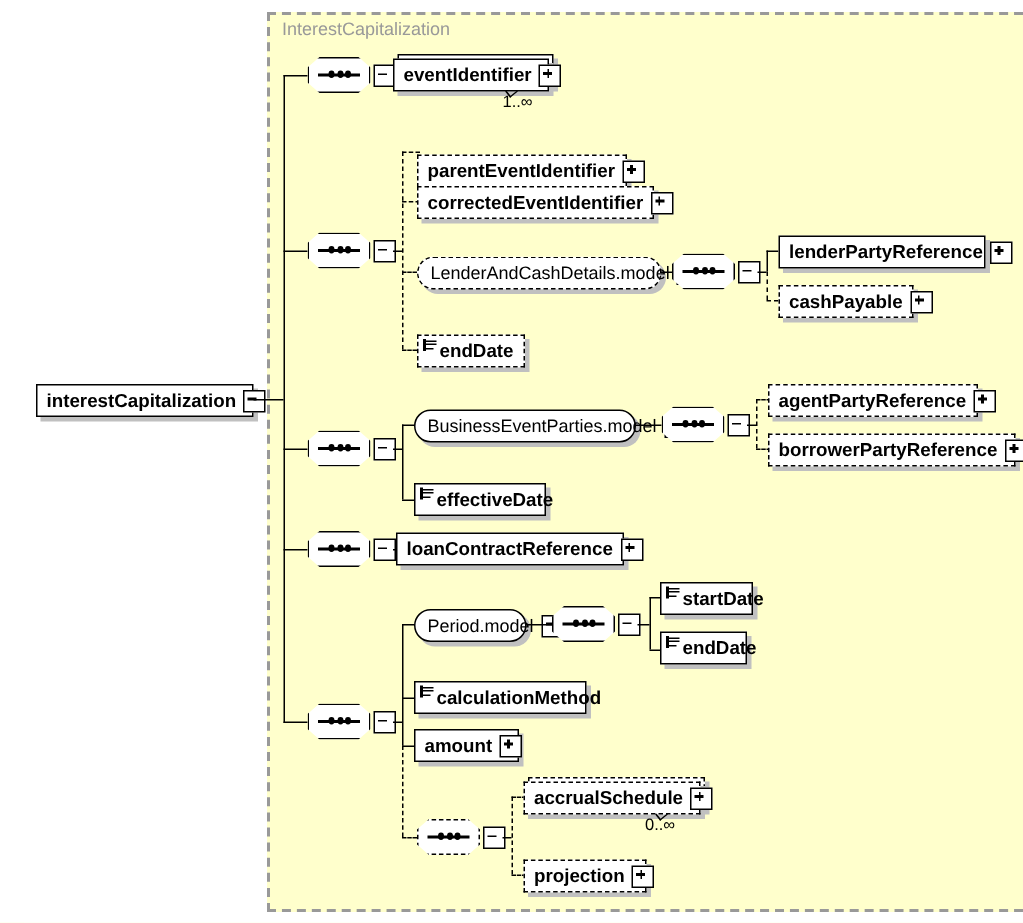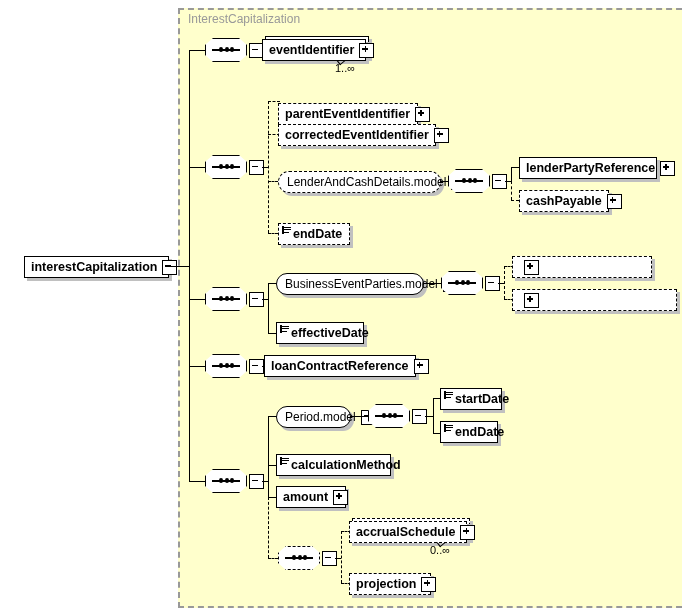--- a/index.html
+++ b/index.html
@@ -285,24 +285,26 @@
     <div class="d d2"></div>
     <div class="d d3"></div>
     <div class="seqtgl"></div>
   </div>
   <div class="ln h" style="left:482px;top:283px;width:6px;"></div>
   <div class="dln v" style="left:488px;top:266px;height:33px;"></div>
   <div class="dln h" style="left:488px;top:266px;width:10px;"></div>
   <div class="dln h" style="left:488px;top:299px;width:10px;"></div>
 
   <div class="el opt" style="left:496px;top:256px;width:140px;">
+    <span class="lbl">agentPartyReference</span>
     <span class="tgl plus"></span>
   </div>
 
   <div class="el opt" style="left:496px;top:289px;width:165px;">
+    <span class="lbl">borrowerPartyReference</span>
     <span class="tgl plus"></span>
   </div>
 
   <div class="el has-icon" style="left:260px;top:322px;width:88px;">
     <span class="sticon">
       <i class="v"></i>
         <i class="r1"></i>
         <i class="r2"></i>
         <i class="r3"></i>
     </span>

